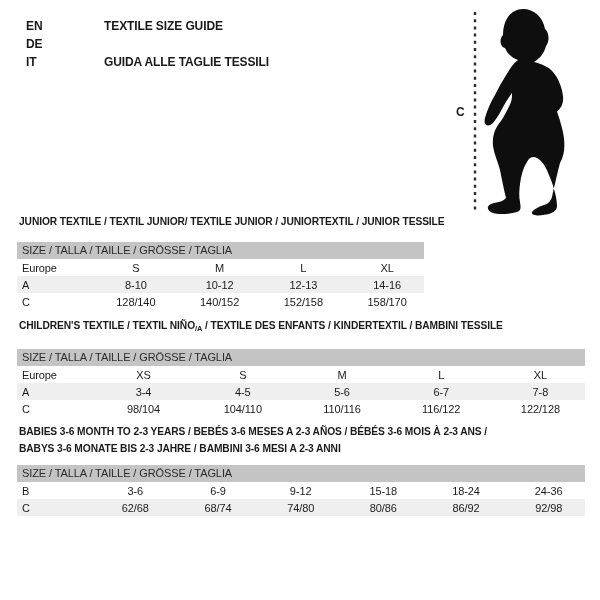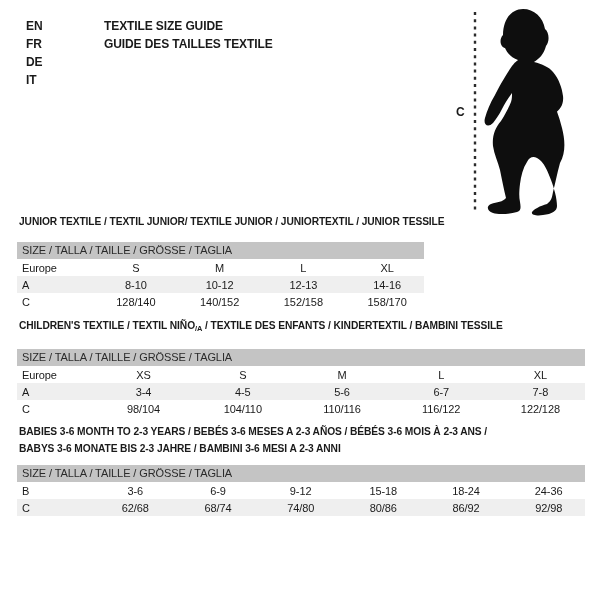--- a/index.html
+++ b/index.html
@@ -78,28 +78,25 @@
 <body>
 
 <div class="page">
 
   <div class="lang-list">
     <div class="lang-row">
       <span class="lang-code">EN</span>
       <span class="lang-label">TEXTILE SIZE GUIDE</span>
     </div>
     <div class="lang-row">
-      <span class="lang-code">FR</span>
-      <span class="lang-label">GUIDE DES TAILLES TEXTILE</span>
-    </div>
-    <div class="lang-row">
       <span class="lang-code">DE</span>
     </div>
     <div class="lang-row">
       <span class="lang-code">IT</span>
+      <span class="lang-label">GUIDA ALLE TAGLIE TESSILI</span>
     </div>
   </div>
 
   <div class="figure">
     <svg viewBox="0 0 145 212" aria-hidden="true">
       <line x1="20" y1="8" x2="20" y2="208" stroke="#2b2b2b" stroke-width="2.4" stroke-dasharray="3 4.2"></line>
       <path fill="#0e0e0e" d="
         M68,5
         C79,5 88,13 90,25
         C94,28 95,37 91,42

